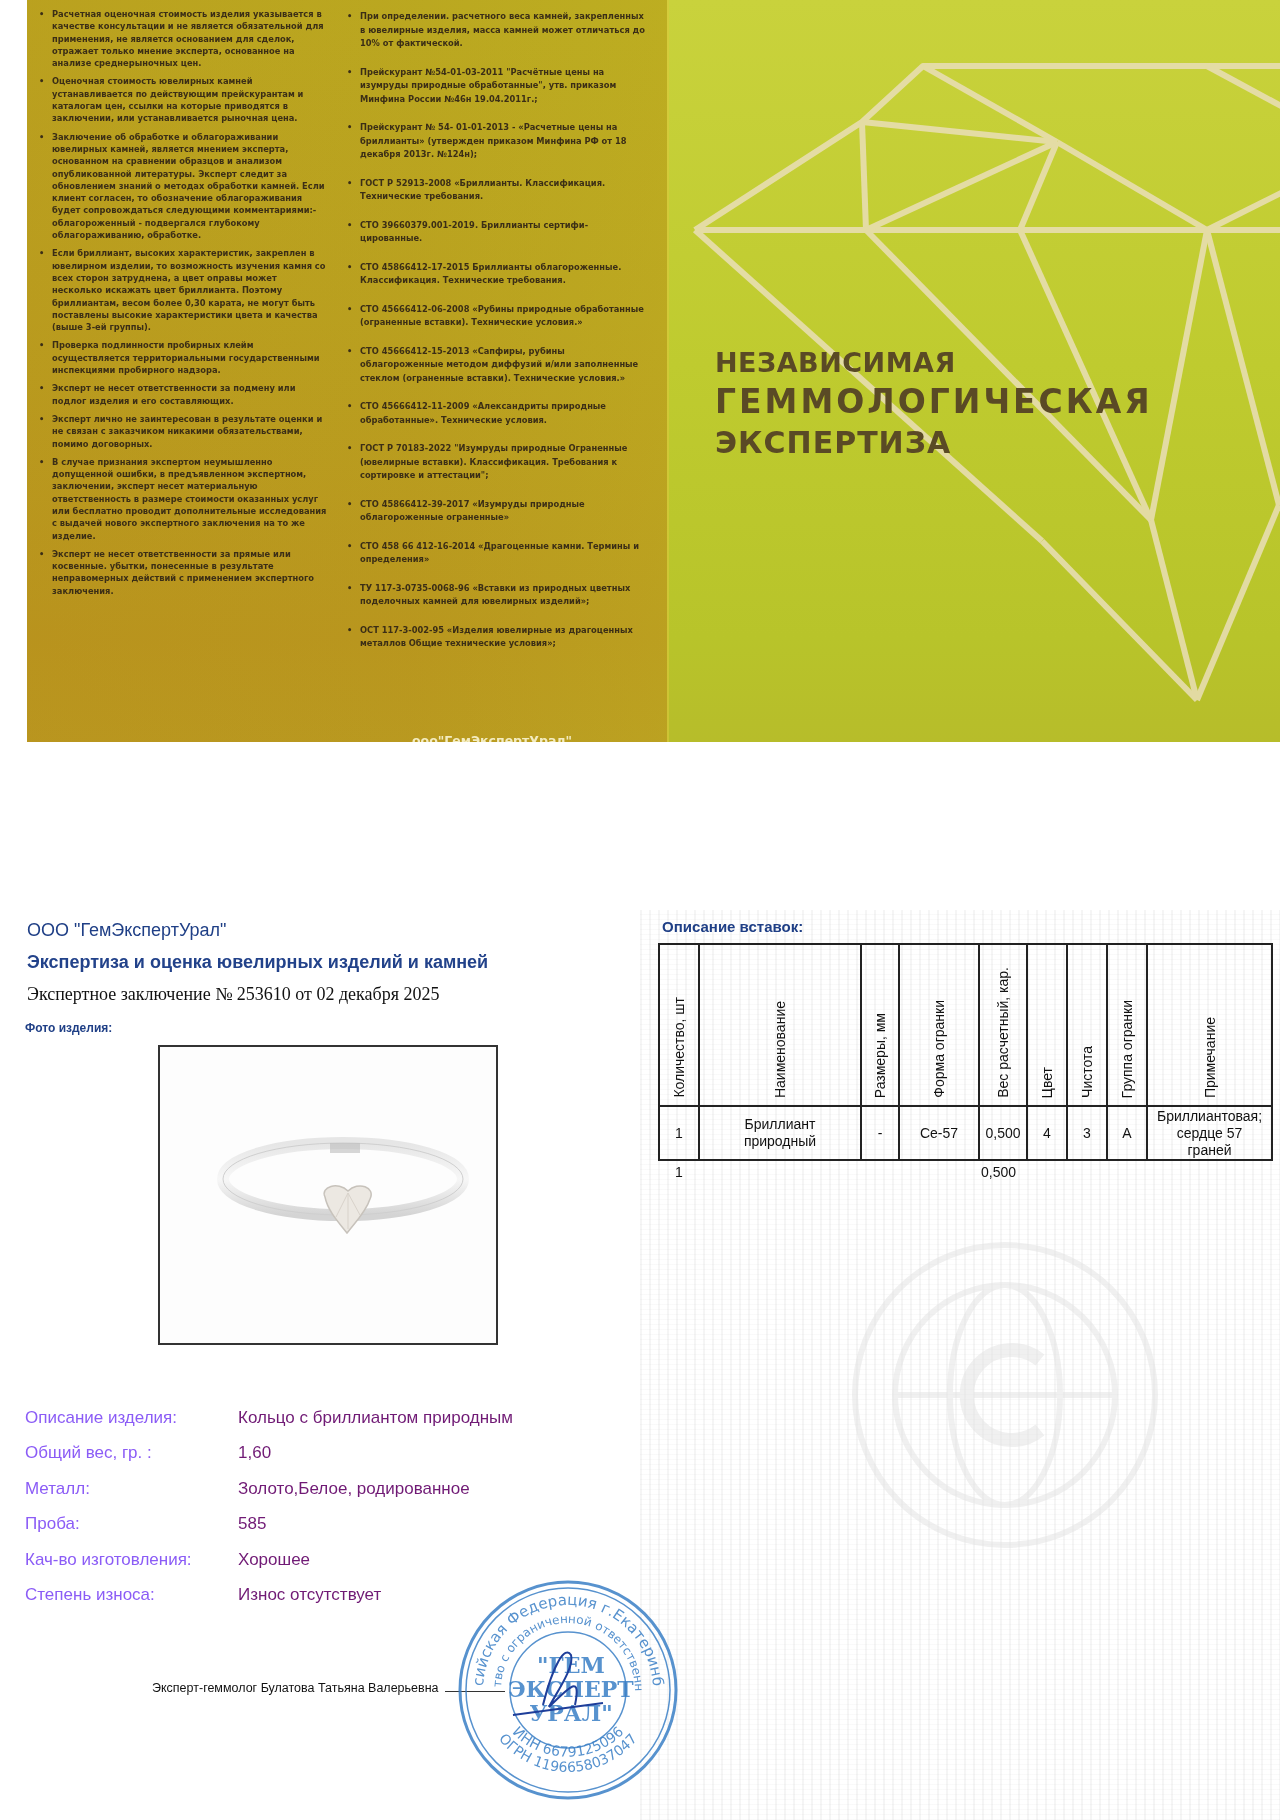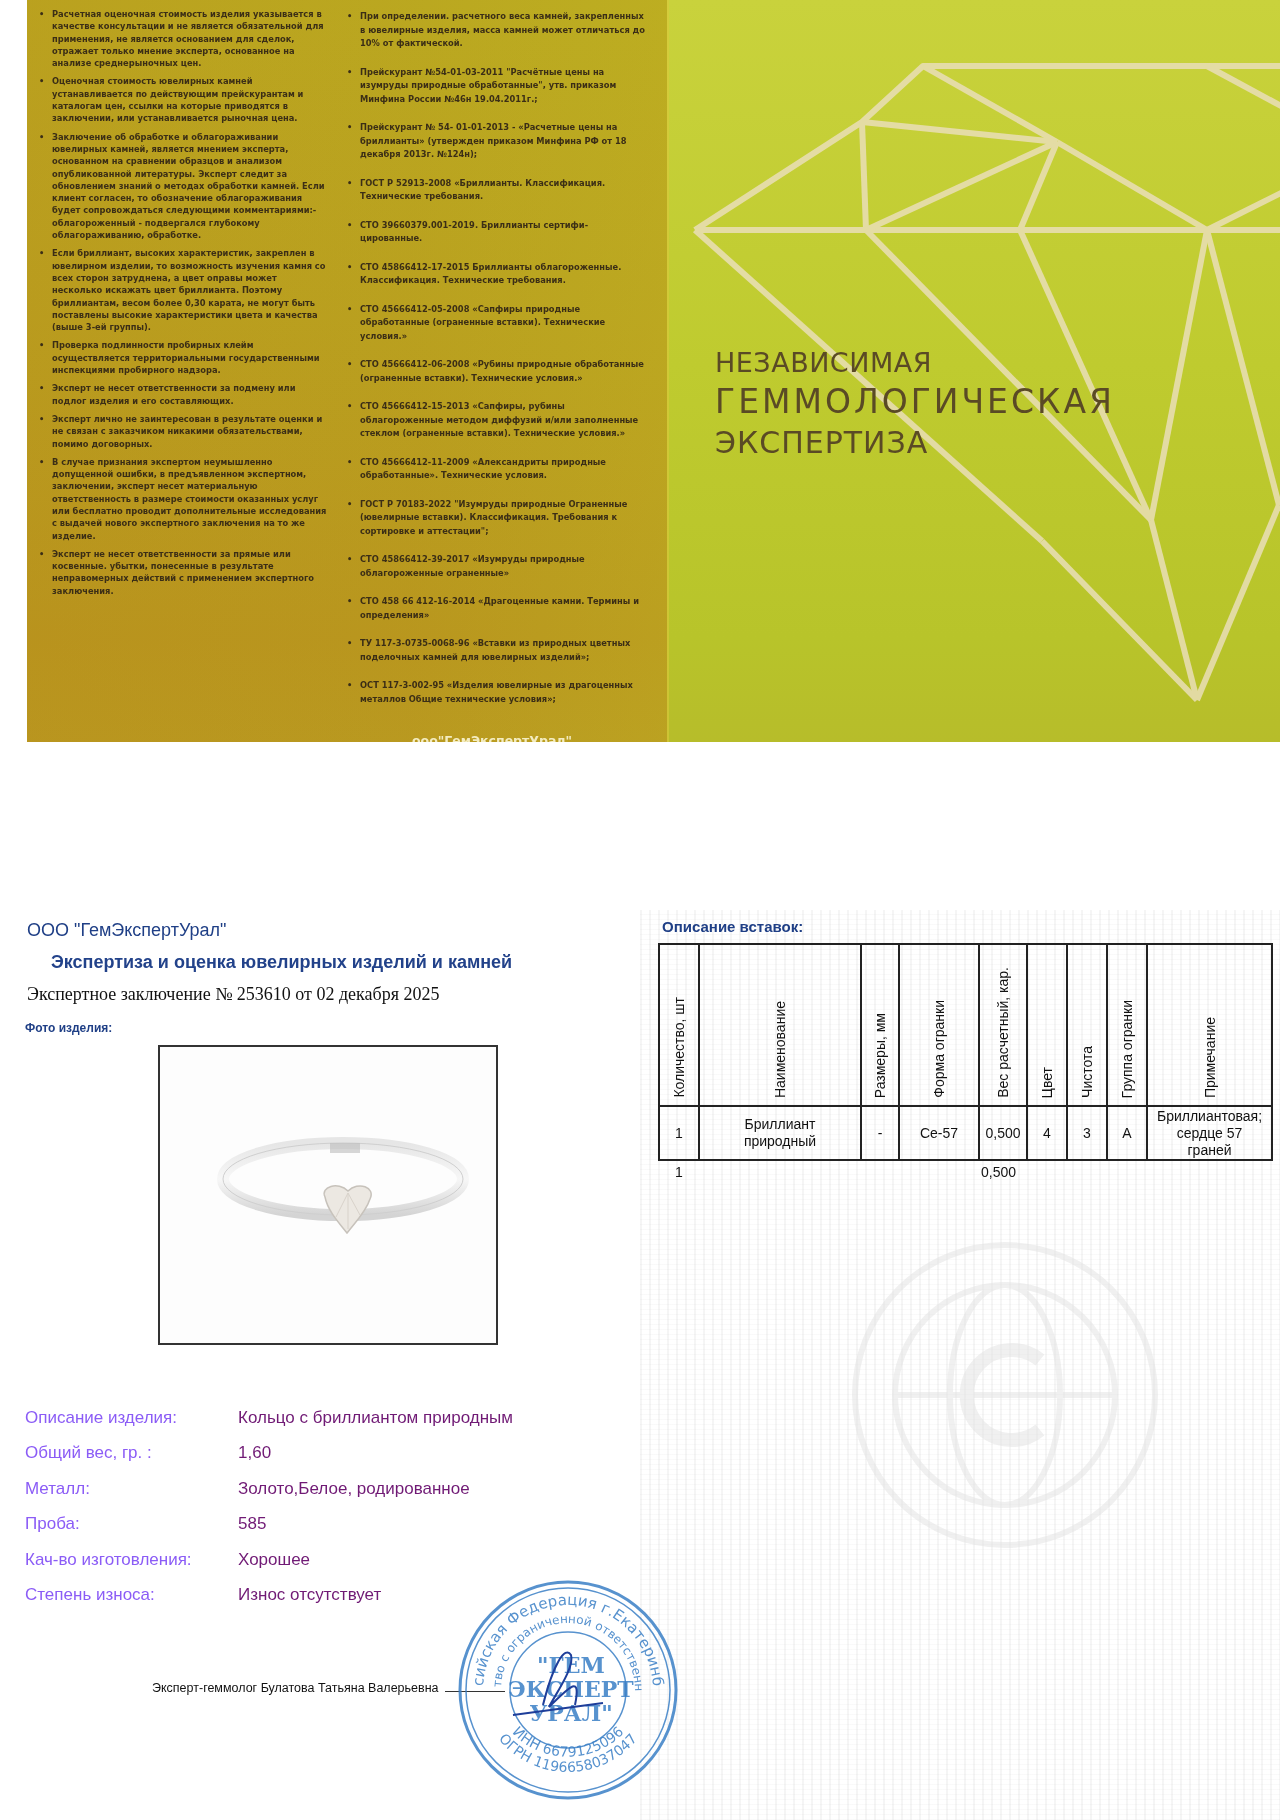--- a/index.html
+++ b/index.html
@@ -27,41 +27,41 @@
   .col-b { left: 318px; top: 10px; width: 300px; font-size: 8.3px; line-height: 13.5px; }
   .bullet { position: relative; padding-left: 15px; margin-bottom: 6px; }
   .bullet::before { content: "•"; position: absolute; left: 2px; top: 0; }
   .col-b .bullet { margin-bottom: 15px; }
 
   .contacts { position: absolute; z-index: 2; left: 330px; top: 732px; width: 270px; text-align: center;
               color: #f3ecc0; font-weight: bold; font-size: 12.5px; line-height: 17px; }
   .contacts .gap { height: 18px; }
 
   .diamond-svg { position: absolute; left: 640px; top: 0; width: 640px; height: 910px; z-index: 1; }
-  .headline { position: absolute; left: 688px; top: 345px; z-index: 3; color: #5a4a25; font-weight: normal; }
+  .headline { position: absolute; left: 688px; top: 345px; z-index: 3; color: #5a4a25; font-weight: bold; }
   .headline .h1 { font-size: 27px; letter-spacing: 0.5px; line-height: 36px; }
   .headline .h2 { font-size: 33px; letter-spacing: 3px; line-height: 42px; }
   .headline .h3 { font-size: 30px; letter-spacing: 1px; line-height: 40px; }
 
   .logo { position: absolute; left: 816px; top: 761px; z-index: 3; display: flex; }
   .logo-emblem { width: 70px; height: 70px; }
   .logo-text { color: #fff; font-size: 50px; font-weight: bold; letter-spacing: 22px; margin-left: 20px; }
   .tagline { position: absolute; left: 782px; top: 842px; z-index: 3; color: #5a4a25; font-size: 19px; white-space: nowrap; }
   .tagline span { margin-right: 16px; }
 
   
   .cert { position: absolute; left: 0; top: 910px; width: 1280px; height: 910px; background: #fff; }
   .watermark-area {
     position: absolute; left: 640px; top: 0; width: 640px; height: 910px;
     background:
       repeating-linear-gradient(90deg, rgba(200,200,200,0.18) 0 2px, transparent 2px 9px),
       repeating-linear-gradient(0deg, rgba(210,210,210,0.12) 0 1px, transparent 1px 5px);
   }
   .c-org { position: absolute; left: 27px; top: 10px; font-family: "Liberation Sans", sans-serif; font-size: 18px; color: #1f3f86; }
-  .c-service { position: absolute; left: 27px; top: 42px; font-family: "Liberation Sans", sans-serif; font-size: 18px; font-weight: bold; color: #22428a; margin-left: 24px; }
+  .c-service { position: absolute; left: 27px; top: 42px; font-family: "Liberation Sans", sans-serif; font-size: 18px; font-weight: bold; color: #22428a; }
   .c-number { position: absolute; left: 27px; top: 74px; font-family: Liberation Serif, serif; font-size: 18px; color: #111; }
   .c-photo-label { position: absolute; left: 25px; top: 111px; font-family: "Liberation Sans", sans-serif; font-size: 12px; font-weight: bold; color: #1f3f86; }
 
   .photo-box { position: absolute; left: 158px; top: 135px; width: 340px; height: 300px; border: 2px solid #333; background: #fdfdfd; }
   .ring-svg { position: absolute; left: 0; top: 0; width: 336px; height: 296px; }
 
   .props { position: absolute; left: 25px; top: 490px; font-family: "Liberation Sans", sans-serif; font-size: 17px; }
   .prop-row { display: flex; height: 35.5px; align-items: center; }
   .prop-label { width: 199px; color: #8b5cf6; }
   .prop-value { color: #701a75; margin-left: 14px; }
@@ -103,21 +103,20 @@
     <div class="bullet">Эксперт не несет ответственности за прямые или косвенные. убытки, понесенные в результате неправомерных действий с применением экспертного заключения.</div>
   </div>
 
   <div class="col col-b">
     <div class="bullet">При определении. расчетного веса камней, закрепленных в ювелирные изделия, масса камней может отличаться до 10% от фактической.</div>
     <div class="bullet">Прейскурант №54-01-03-2011 "Расчётные цены на изумруды природные обработанные", утв. приказом Минфина России №46н 19.04.2011г.;</div>
     <div class="bullet">Прейскурант № 54- 01-01-2013 - «Расчетные цены на бриллианты» (утвержден приказом Минфина РФ от 18 декабря 2013г. №124н);</div>
     <div class="bullet">ГОСТ Р 52913-2008 «Бриллианты. Классификация. Технические требования.</div>
     <div class="bullet">СТО 39660379.001-2019. Бриллианты сертифи-цированные.</div>
     <div class="bullet">СТО 45866412-17-2015 Бриллианты облагороженные. Классификация. Технические требования.</div>
-    <div class="bullet">СТО 45666412-05-2008 «Сапфиры природные обработанные (ограненные вставки). Технические условия.»</div>
     <div class="bullet">СТО 45666412-06-2008 «Рубины природные обработанные (ограненные вставки). Технические условия.»</div>
     <div class="bullet">СТО 45666412-15-2013 «Сапфиры, рубины облагороженные методом диффузий и/или заполненные стеклом (ограненные вставки). Технические условия.»</div>
     <div class="bullet">СТО 45666412-11-2009 «Александриты природные обработанные». Технические условия.</div>
     <div class="bullet">ГОСТ Р 70183-2022 "Изумруды природные Ограненные (ювелирные вставки). Классификация. Требования к сортировке и аттестации";</div>
     <div class="bullet">СТО 45866412-39-2017 «Изумруды природные облагороженные ограненные»</div>
     <div class="bullet">СТО 458 66 412-16-2014 «Драгоценные камни. Термины и определения»</div>
     <div class="bullet">ТУ 117-3-0735-0068-96 «Вставки из природных цветных поделочных камней для ювелирных изделий»;</div>
     <div class="bullet">ОСТ 117-3-002-95 «Изделия ювелирные из драгоценных металлов Общие технические условия»;</div>
   </div>
 

